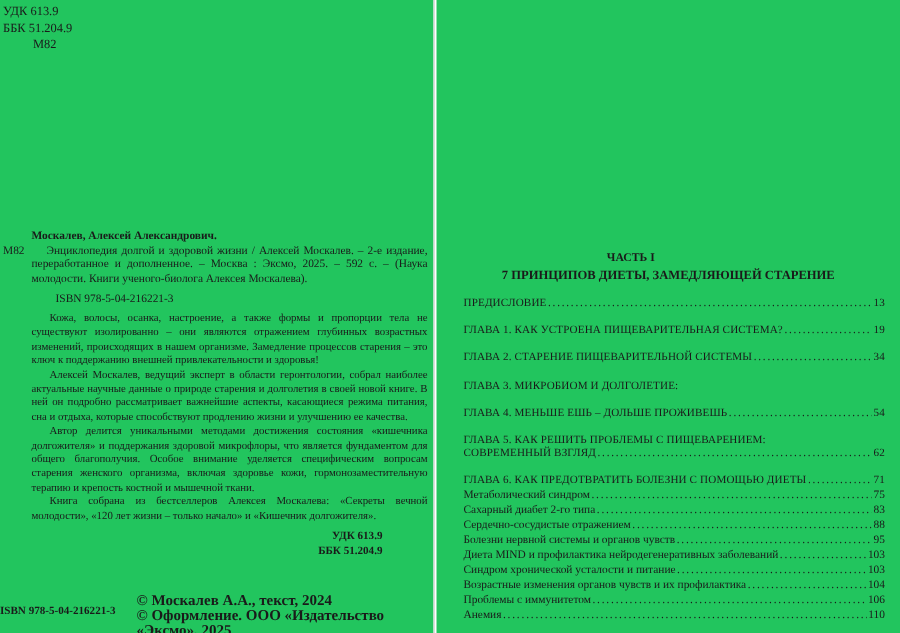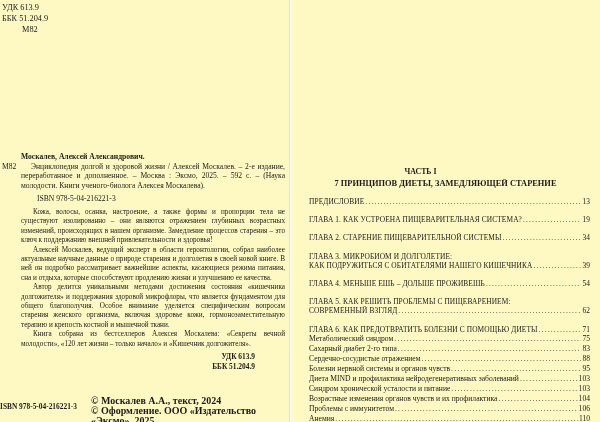--- a/index.html
+++ b/index.html
@@ -17,21 +17,21 @@
   }
   .spread {
     position: absolute;
     left: 0; top: 0;
     width: 600px; height: 422px;
   }
   .page {
     position: absolute;
     top: 0;
     height: 422px;
-    background: #fef9c3;
+    background: #22c55e;
   }
   .page-left { left: 0; width: 289px; }
   .page-right { left: 291px; width: 309px; }
   .gutter {
     position: absolute;
     left: 289px; top: 0;
     width: 1px; height: 422px;
     background: #dcdcdc;
   }
 
@@ -234,25 +234,20 @@
       <div class="toc-chapter" style="margin-top:9px;">
         <div class="toc-entry">
           <span class="lbl">Глава 2. Старение пищеварительной системы</span>
           <span class="dots"></span>
           <span class="pg">34</span>
         </div>
       </div>
 
       <div class="toc-chapter" style="margin-top:9px;">
         <span class="line1">Глава 3. Микробиом и долголетие:</span>
-        <div class="toc-entry">
-          <span class="lbl">как подружиться с обитателями нашего кишечника</span>
-          <span class="dots"></span>
-          <span class="pg">39</span>
-        </div>
       </div>
 
       <div class="toc-chapter" style="margin-top:9px;">
         <div class="toc-entry">
           <span class="lbl">Глава 4. Меньше ешь – дольше проживешь</span>
           <span class="dots"></span>
           <span class="pg">54</span>
         </div>
       </div>
 

